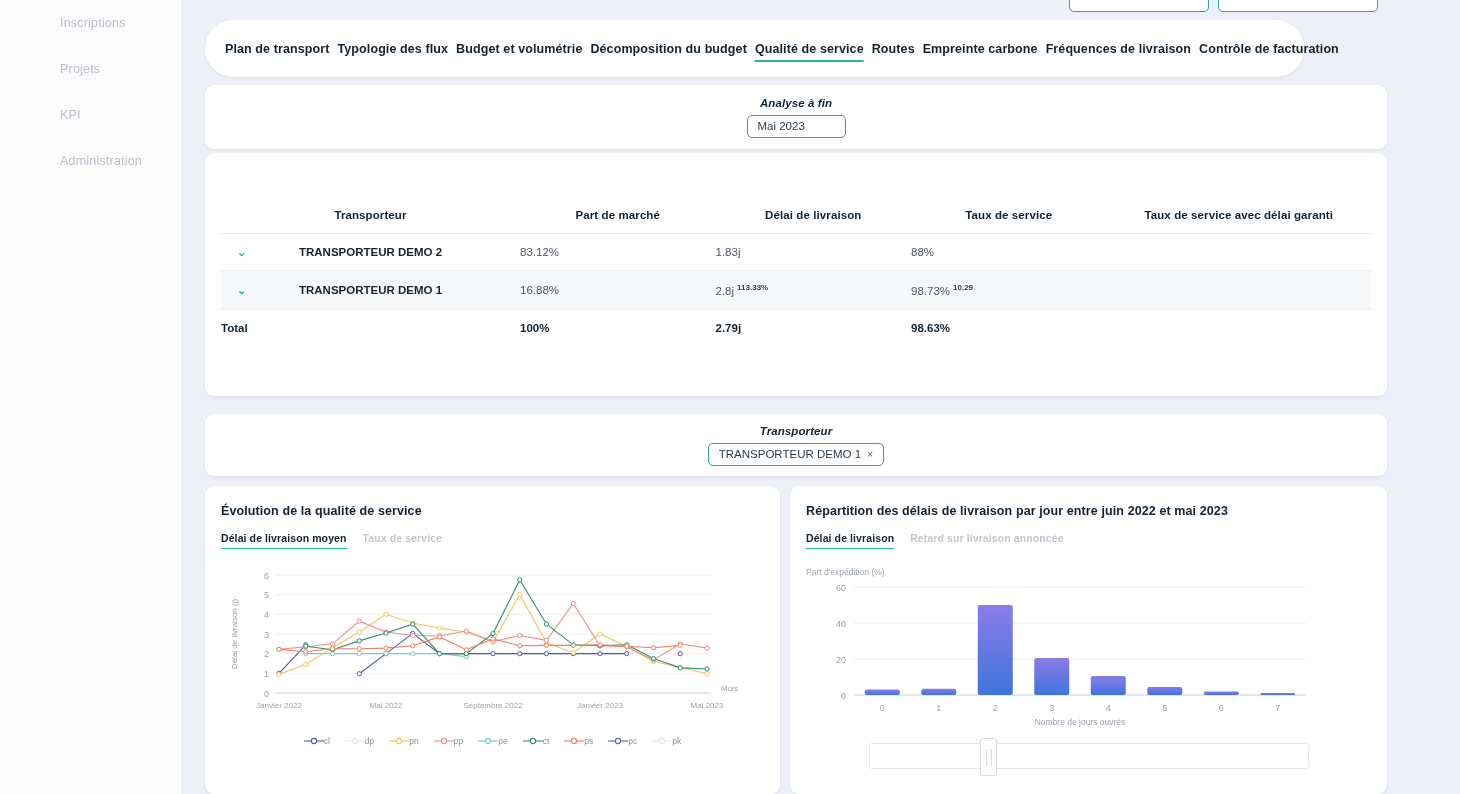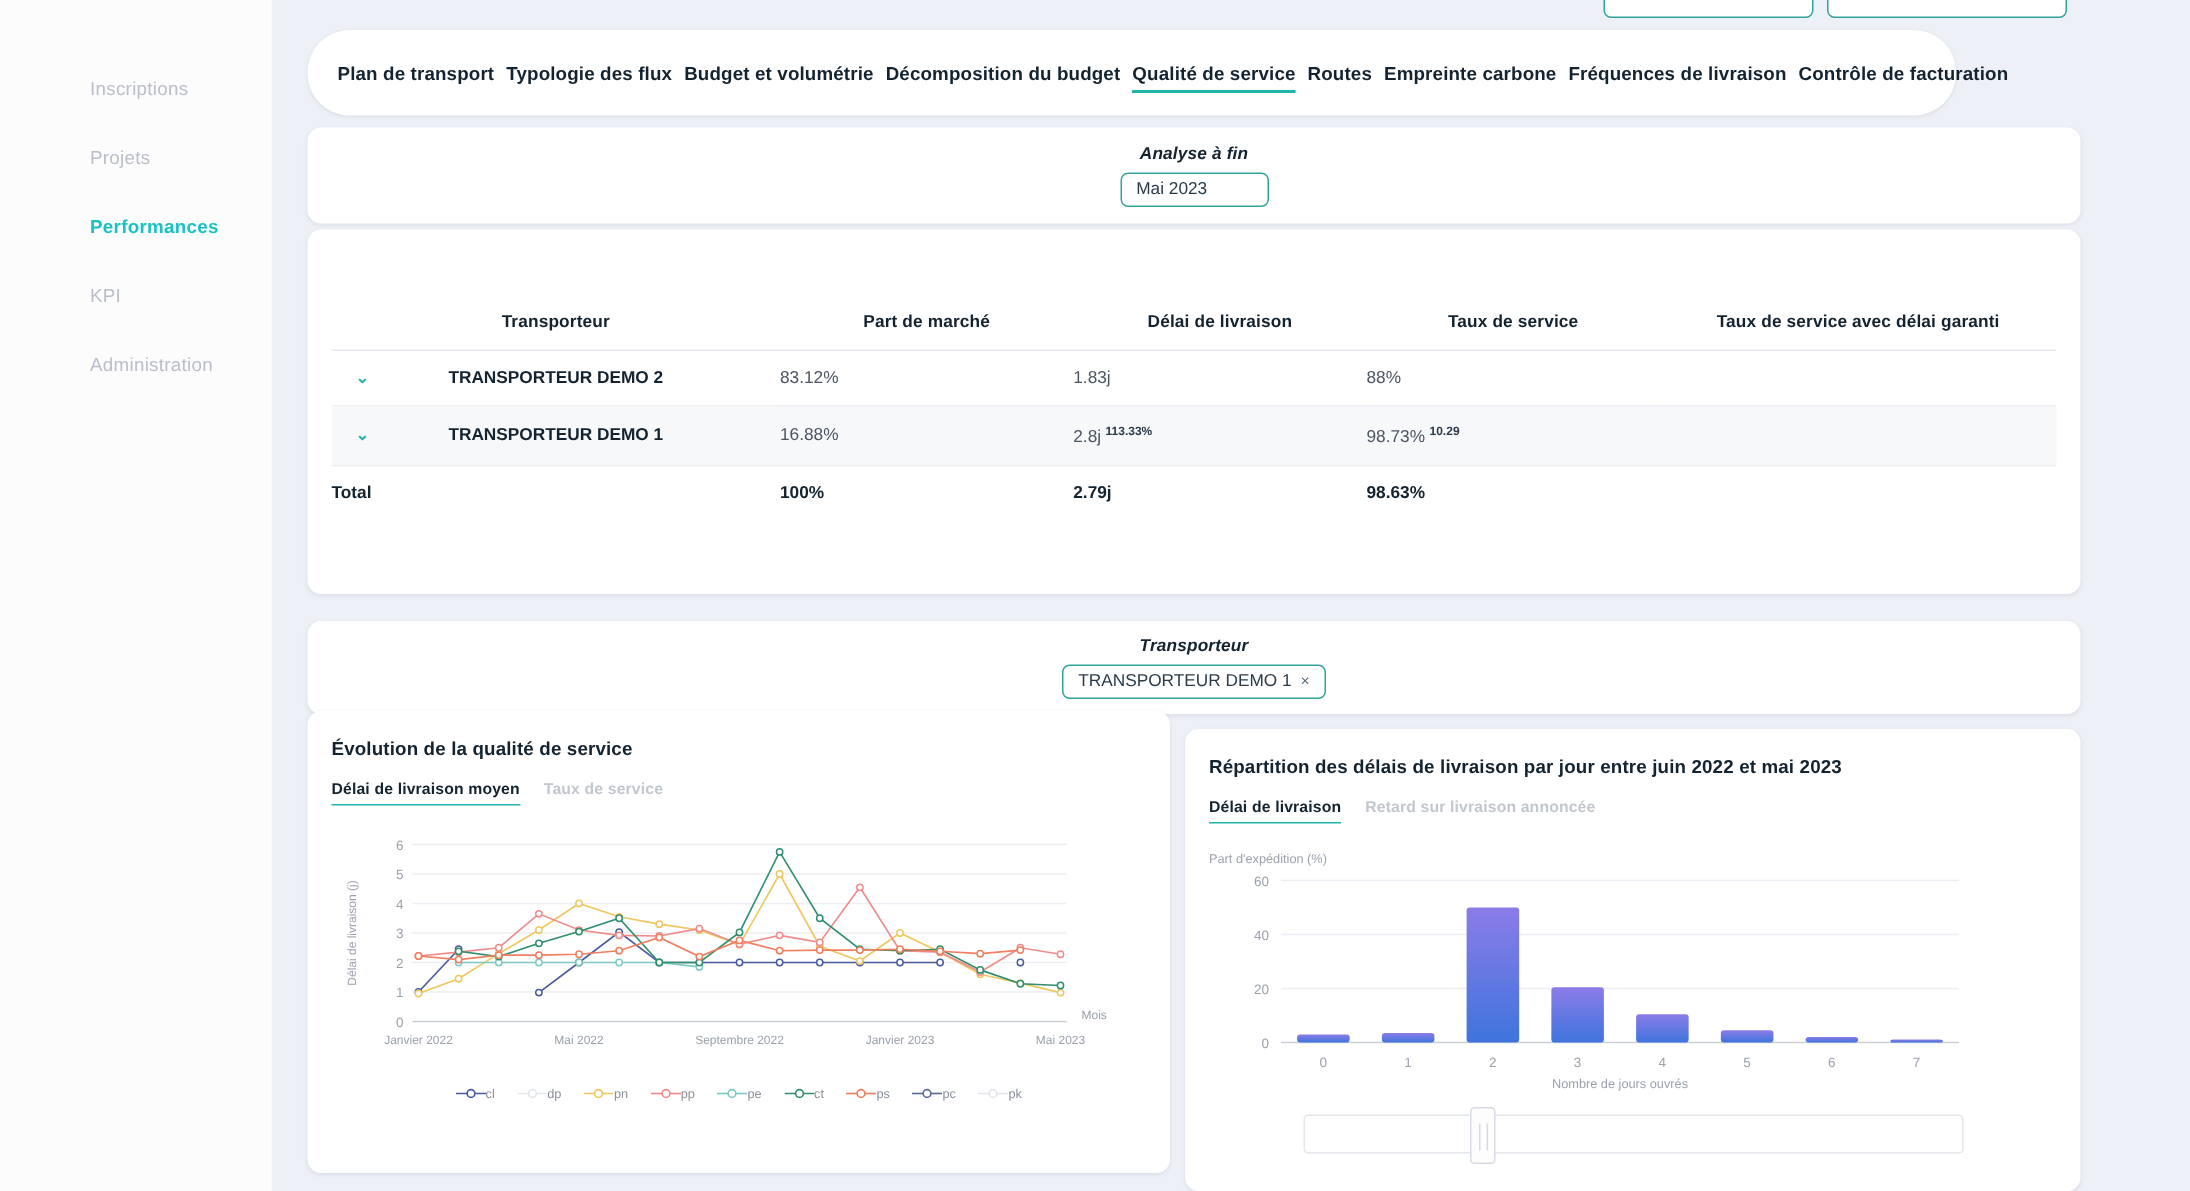--- a/index.html
+++ b/index.html
@@ -8,21 +8,20 @@
     font-family: "Liberation Sans", sans-serif;
     background: #ffffff;
     overflow: hidden;
   }
   #app { position: relative; width: 1460px; height: 794px; background: #ffffff; }
 
   
   #sidebar {
     position: absolute; left: 0; top: 0; width: 181px; height: 794px;
     background: #fcfcfd;
-    padding-top: 36px;
   }
   .side-item {
     height: 46px; line-height: 46px;
     padding-left: 60px;
     font-size: 12.5px;
     color: #b9bec8;
     letter-spacing: .2px;
     cursor: pointer;
     white-space: nowrap;
   }
@@ -118,21 +117,21 @@
     position: absolute; left: 16px; top: 50%; transform: translateY(-50%);
     color: #1fb5ad; font-size: 11px;
   }
   tr.total td { font-weight: bold; color: #132330; }
   sup.badge { font-size: 8px; font-weight: bold; color: #2b3b4a; margin-left: 3px; vertical-align: super; }
 
   
   .c1 { width: 26%; } .c2 { width: 17%; } .c3 { width: 17%; } .c4 { width: 17%; } .c5 { width: 23%; }
 
   
-  #line-card { left: 22px; top: 468px; width: 575px; height: 308px; padding: 18px 16px; }
+  #line-card { left: 22px; top: 480px; width: 575px; height: 308px; padding: 18px 16px; }
   #bar-card  { left: 607px; top: 480px; width: 597px; height: 308px; padding: 18px 16px; }
 
   .chart-title { font-size: 12.5px; font-weight: bold; color: #132330; letter-spacing: .1px; }
   .subtabs { display: flex; gap: 16px; margin-top: 14px; }
   .subtab {
     font-size: 10.5px; font-weight: bold; color: #c2c7cf;
     padding-bottom: 4px; cursor: pointer; letter-spacing: .1px;
   }
   .subtab.active { color: #132330; border-bottom: 1.5px solid #1fb5ad; }
 
@@ -164,21 +163,20 @@
   #slider-handle::after { left: 10px; }
 </style>
 </head>
 <body>
 
 <div id="app">
 
   <div id="sidebar">
     <div class="side-item">Inscriptions</div>
     <div class="side-item">Projets</div>
-    <div class="side-item active">Performances</div>
     <div class="side-item">KPI</div>
     <div class="side-item">Administration</div>
   </div>
 
   <div id="page-shell">
     <div id="page-inner">
 
       <div class="peek" id="peek-a"></div>
       <div class="peek" id="peek-b"></div>
 

